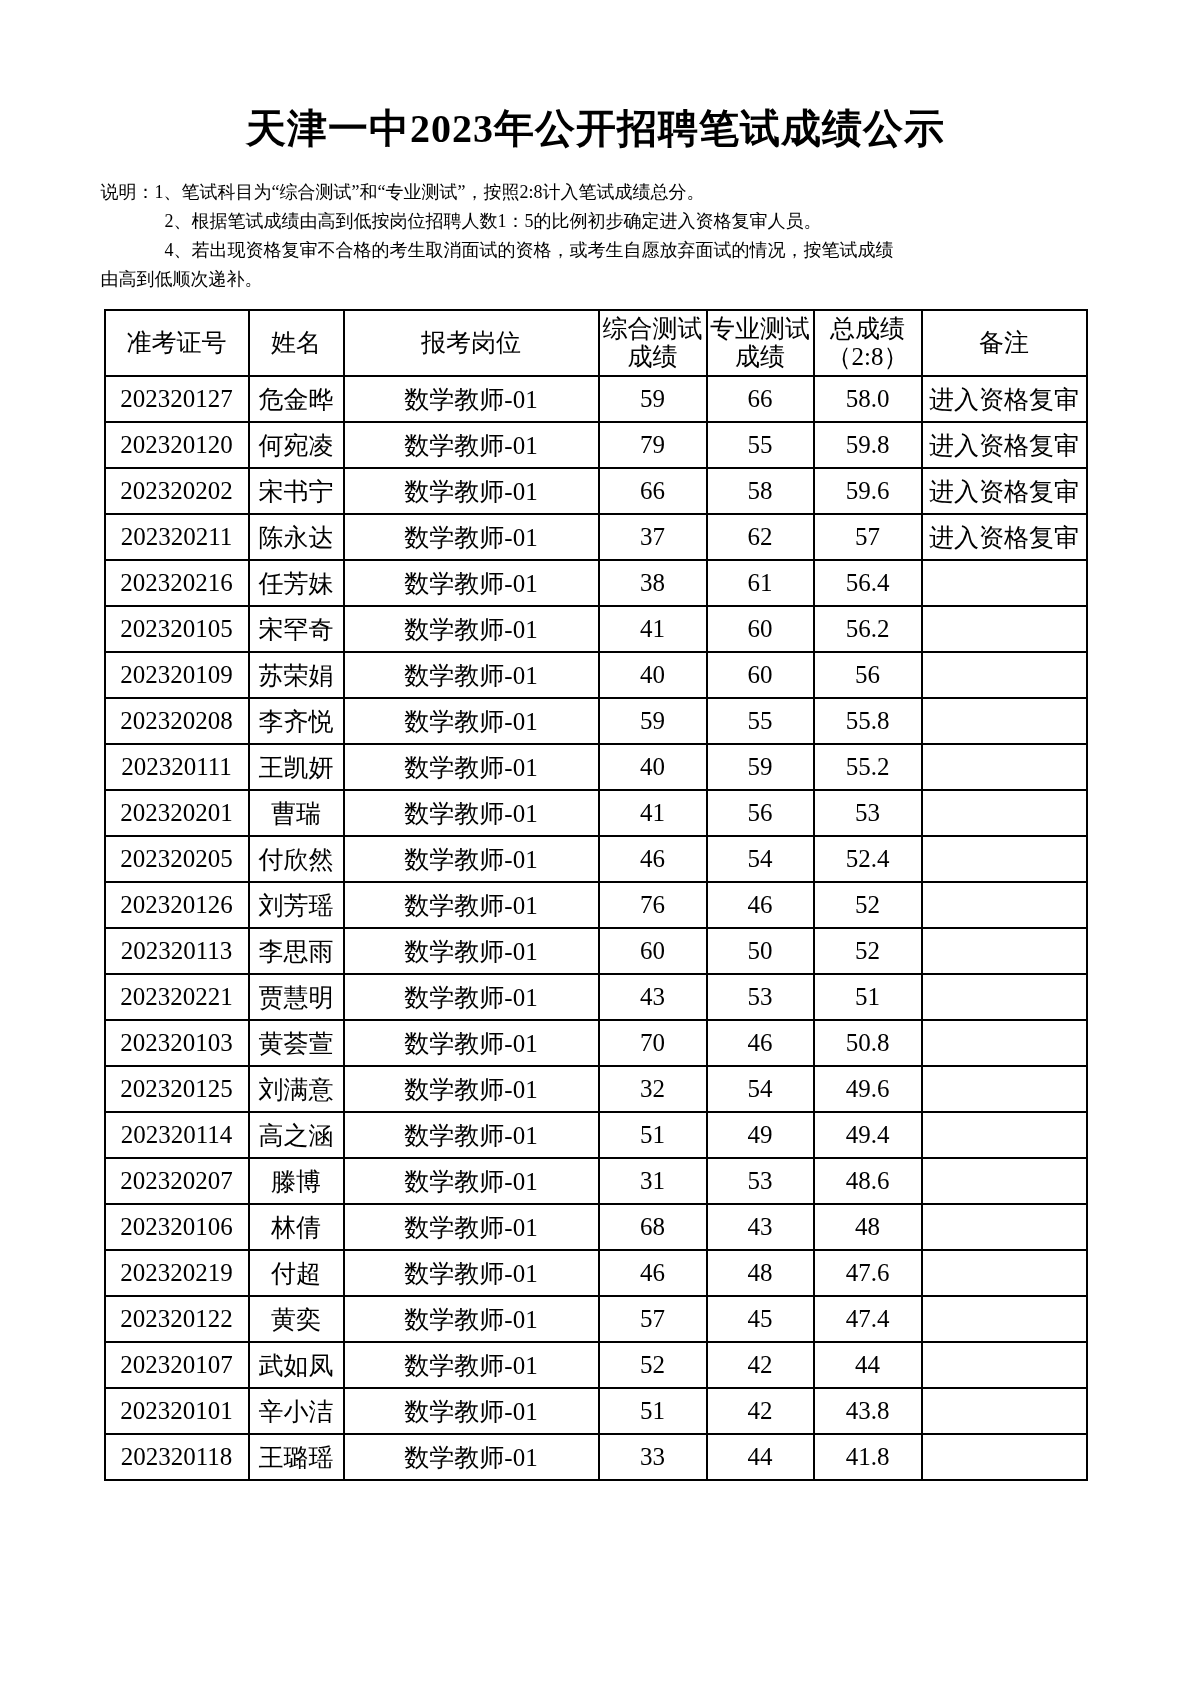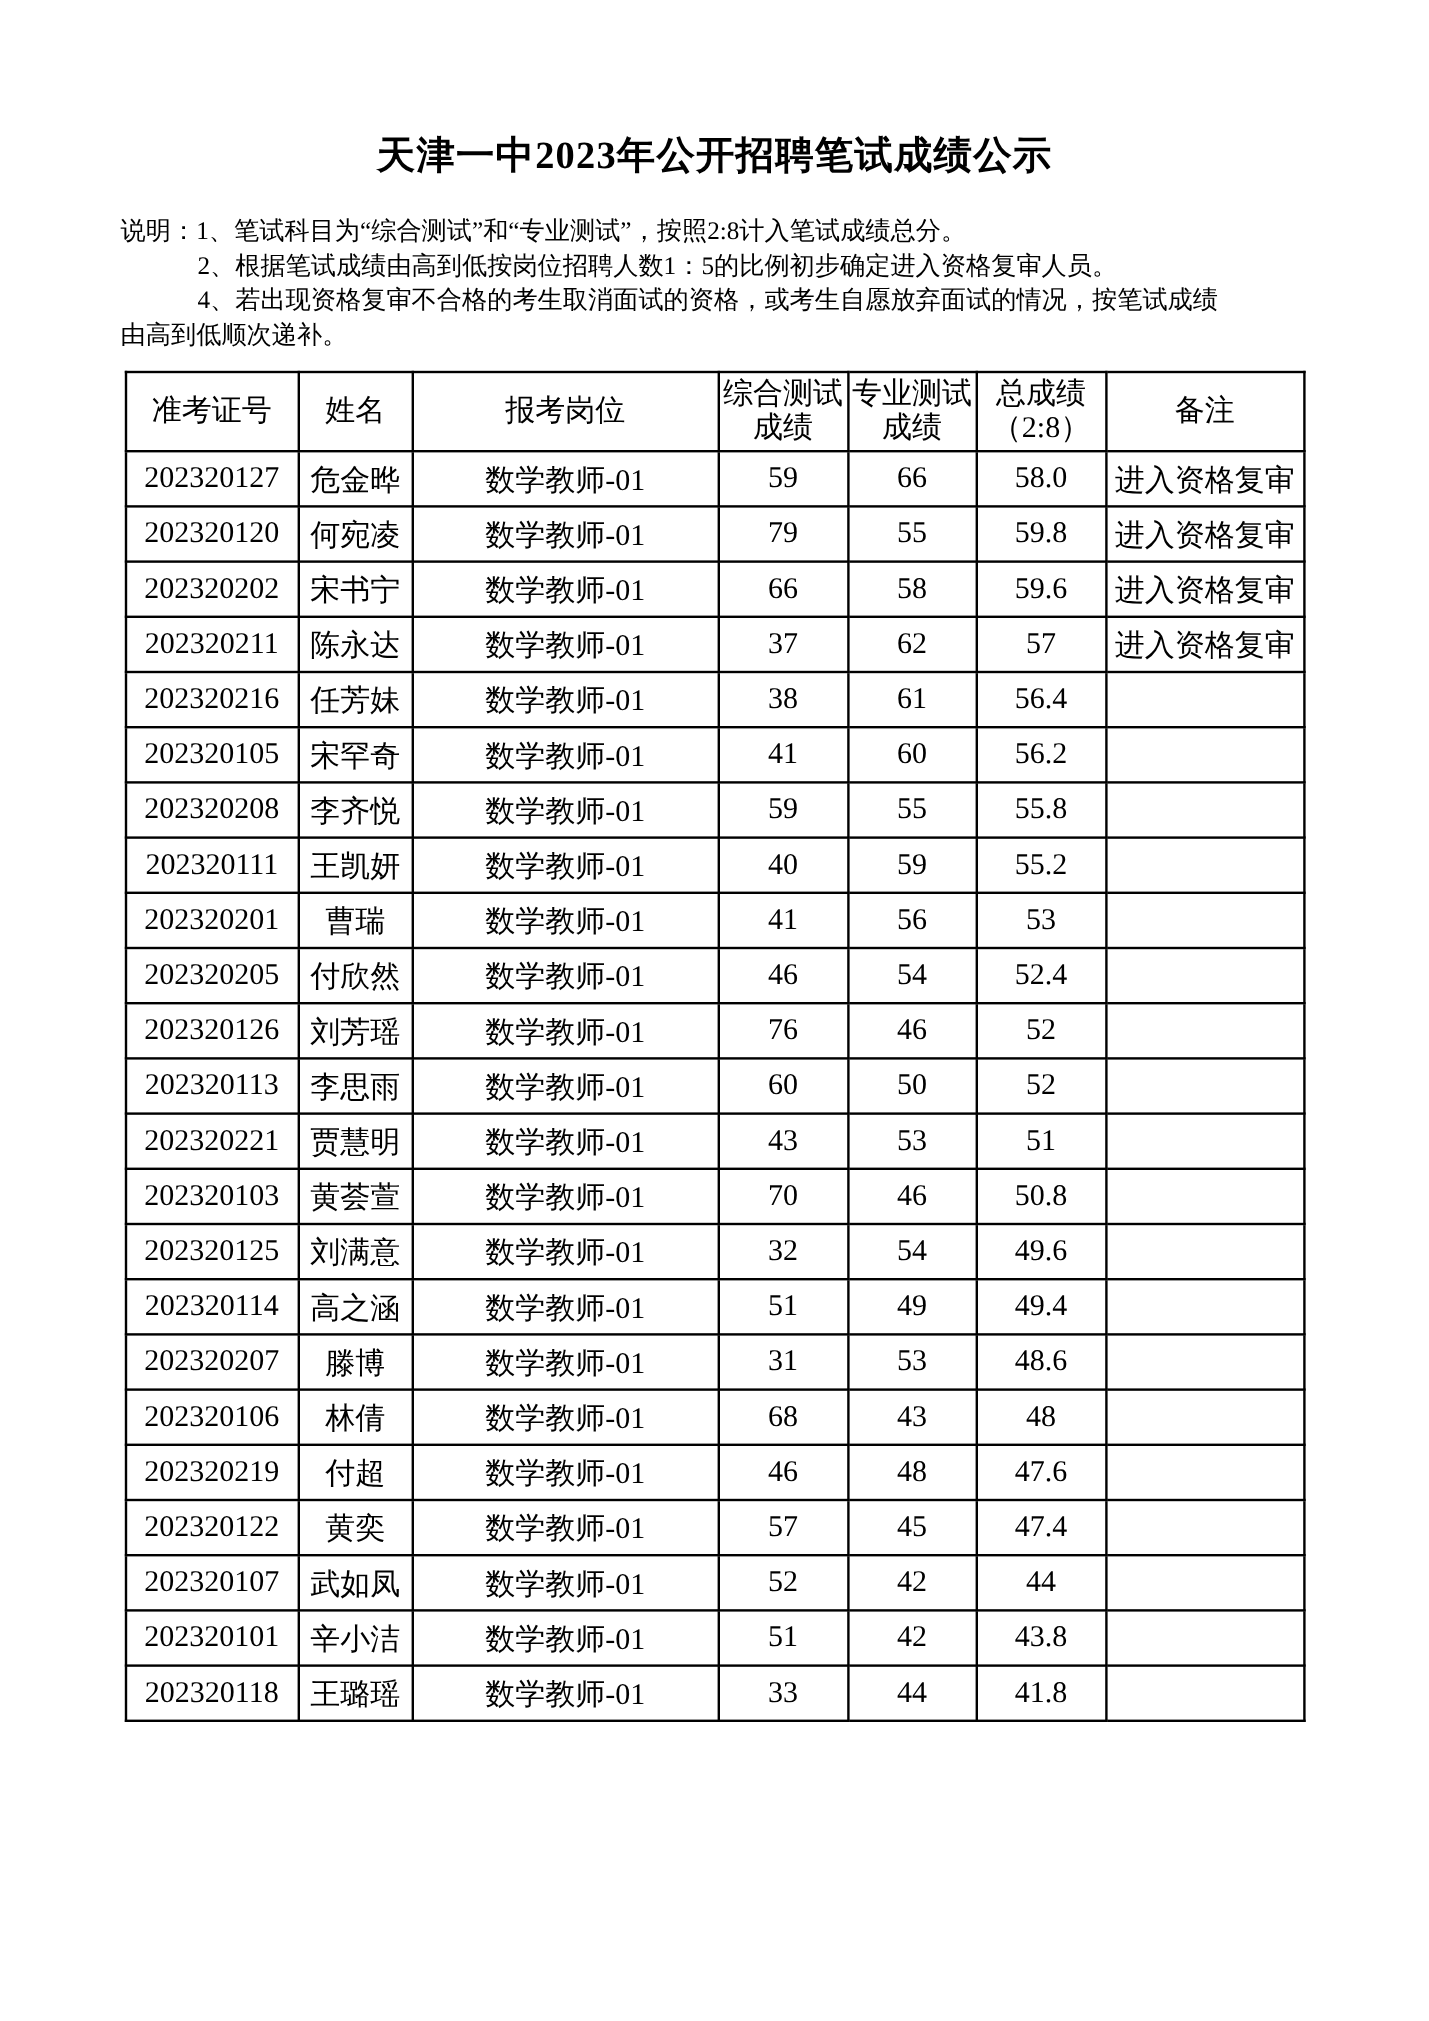--- a/index.html
+++ b/index.html
@@ -10,29 +10,29 @@
     margin: 0 auto;
     background: #ffffff;
     color: #000000;
     box-sizing: border-box;
     padding-top: 106px;
     font-family: "Liberation Serif", "DejaVu Serif", serif;
     overflow: hidden;
   }
   .title {
     text-align: center;
-    font-size: 32px;
+    font-size: 40px;
     font-weight: bold;
     line-height: 46px;
     letter-spacing: 1px;
   }
   .notes {
     width: 990px;
     margin: 26px auto 0 auto;
-    font-size: 21px;
+    font-size: 18px;
     line-height: 29px;
   }
   .note-line { white-space: nowrap; }
   .note-line.indent { padding-left: 64px; }
   table.score-table {
     width: 982px;
     margin: 15px auto 0 auto;
     border-collapse: collapse;
     table-layout: fixed;
     font-size: 25px;
@@ -146,20 +146,29 @@
         <tr>
           <td>202320105</td>
           <td>宋罕奇</td>
           <td>数学教师-01</td>
           <td>41</td>
           <td>60</td>
           <td>56.2</td>
           <td></td>
         </tr>
         <tr>
+          <td>202320109</td>
+          <td>苏荣娟</td>
+          <td>数学教师-01</td>
+          <td>40</td>
+          <td>60</td>
+          <td>56</td>
+          <td></td>
+        </tr>
+        <tr>
           <td>202320208</td>
           <td>李齐悦</td>
           <td>数学教师-01</td>
           <td>59</td>
           <td>55</td>
           <td>55.8</td>
           <td></td>
         </tr>
         <tr>
           <td>202320111</td>

